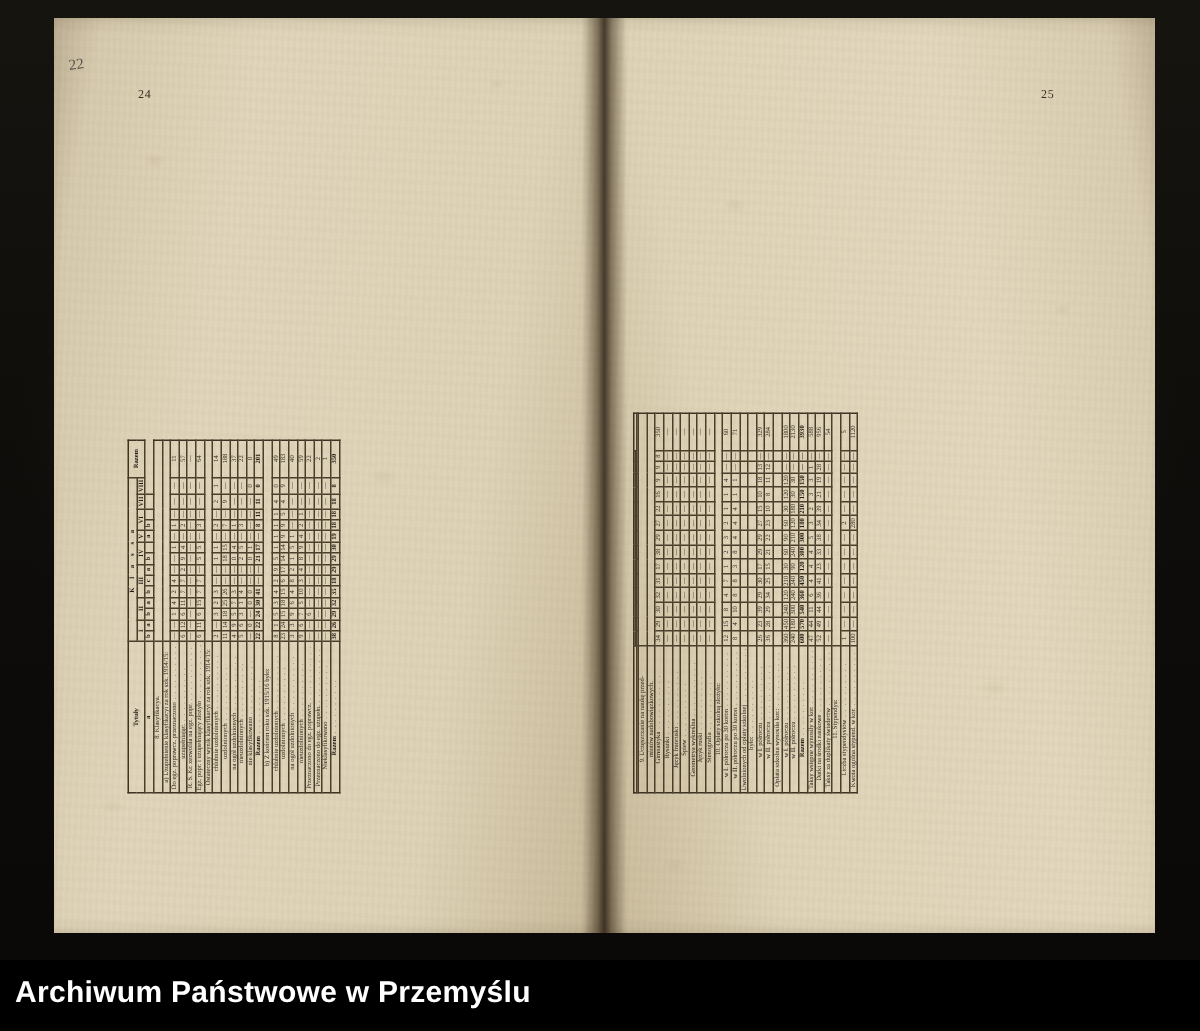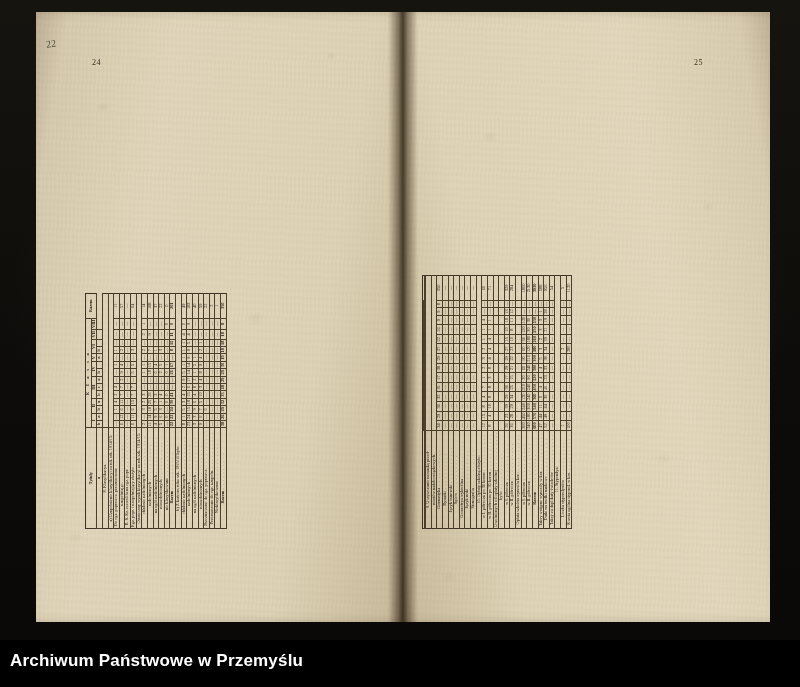--- a/index.html
+++ b/index.html
@@ -51,21 +51,21 @@
   .lbl{text-align:left;padding-left:2px;}
   .lbl.ind{padding-left:7px;}
   .lbl.ind2{padding-left:11px;}
   .sec{font-weight:bold;text-align:center;}
   .dots{letter-spacing:.8px;color:#5c4f39;}
   .klassa{letter-spacing:2.4px;font-weight:bold;}
   .totrow td{border-top:1.2px solid #3d3322;}
 
   
   .wm{position:absolute;left:0;right:0;bottom:0;height:47px;background:#000;}
-  .wm span{position:absolute;left:10px;top:11px;color:#fff;font-size:17px;
+  .wm span{position:absolute;left:10px;top:11px;color:#fff;font-size:20px;
            font-weight:bold;font-family:"Liberation Sans",sans-serif;letter-spacing:.2px;}
 </style>
 </head>
 <body>
 
 <div id="shot">
 
   <div class="backdrop"></div>
 
   <div class="book">

